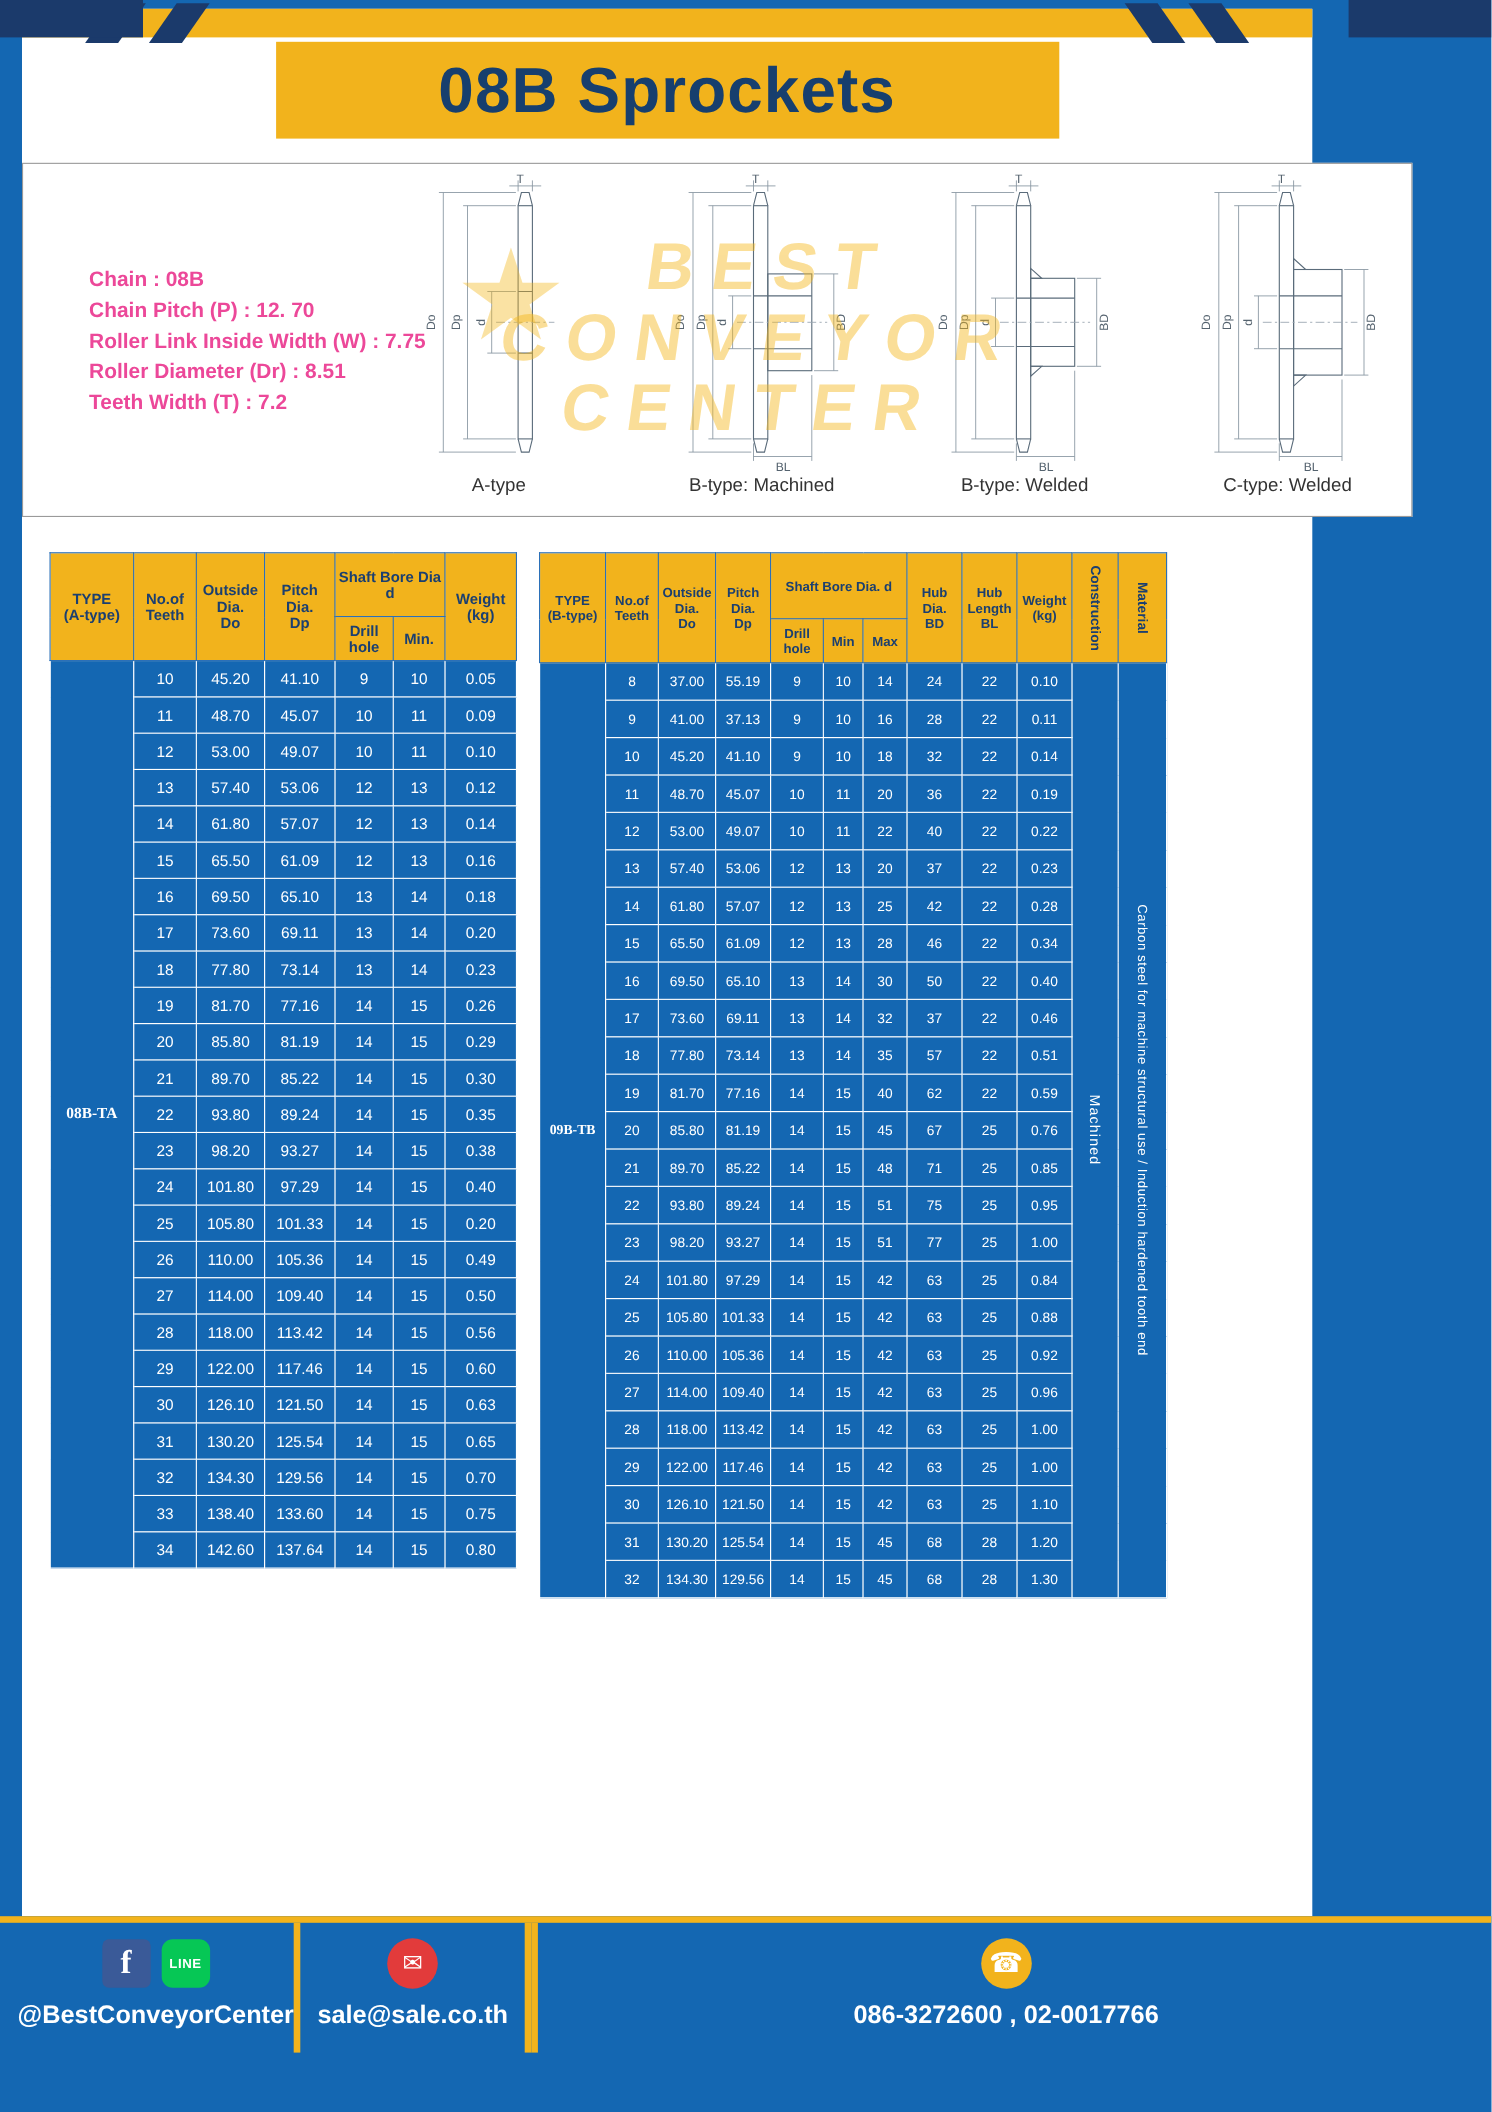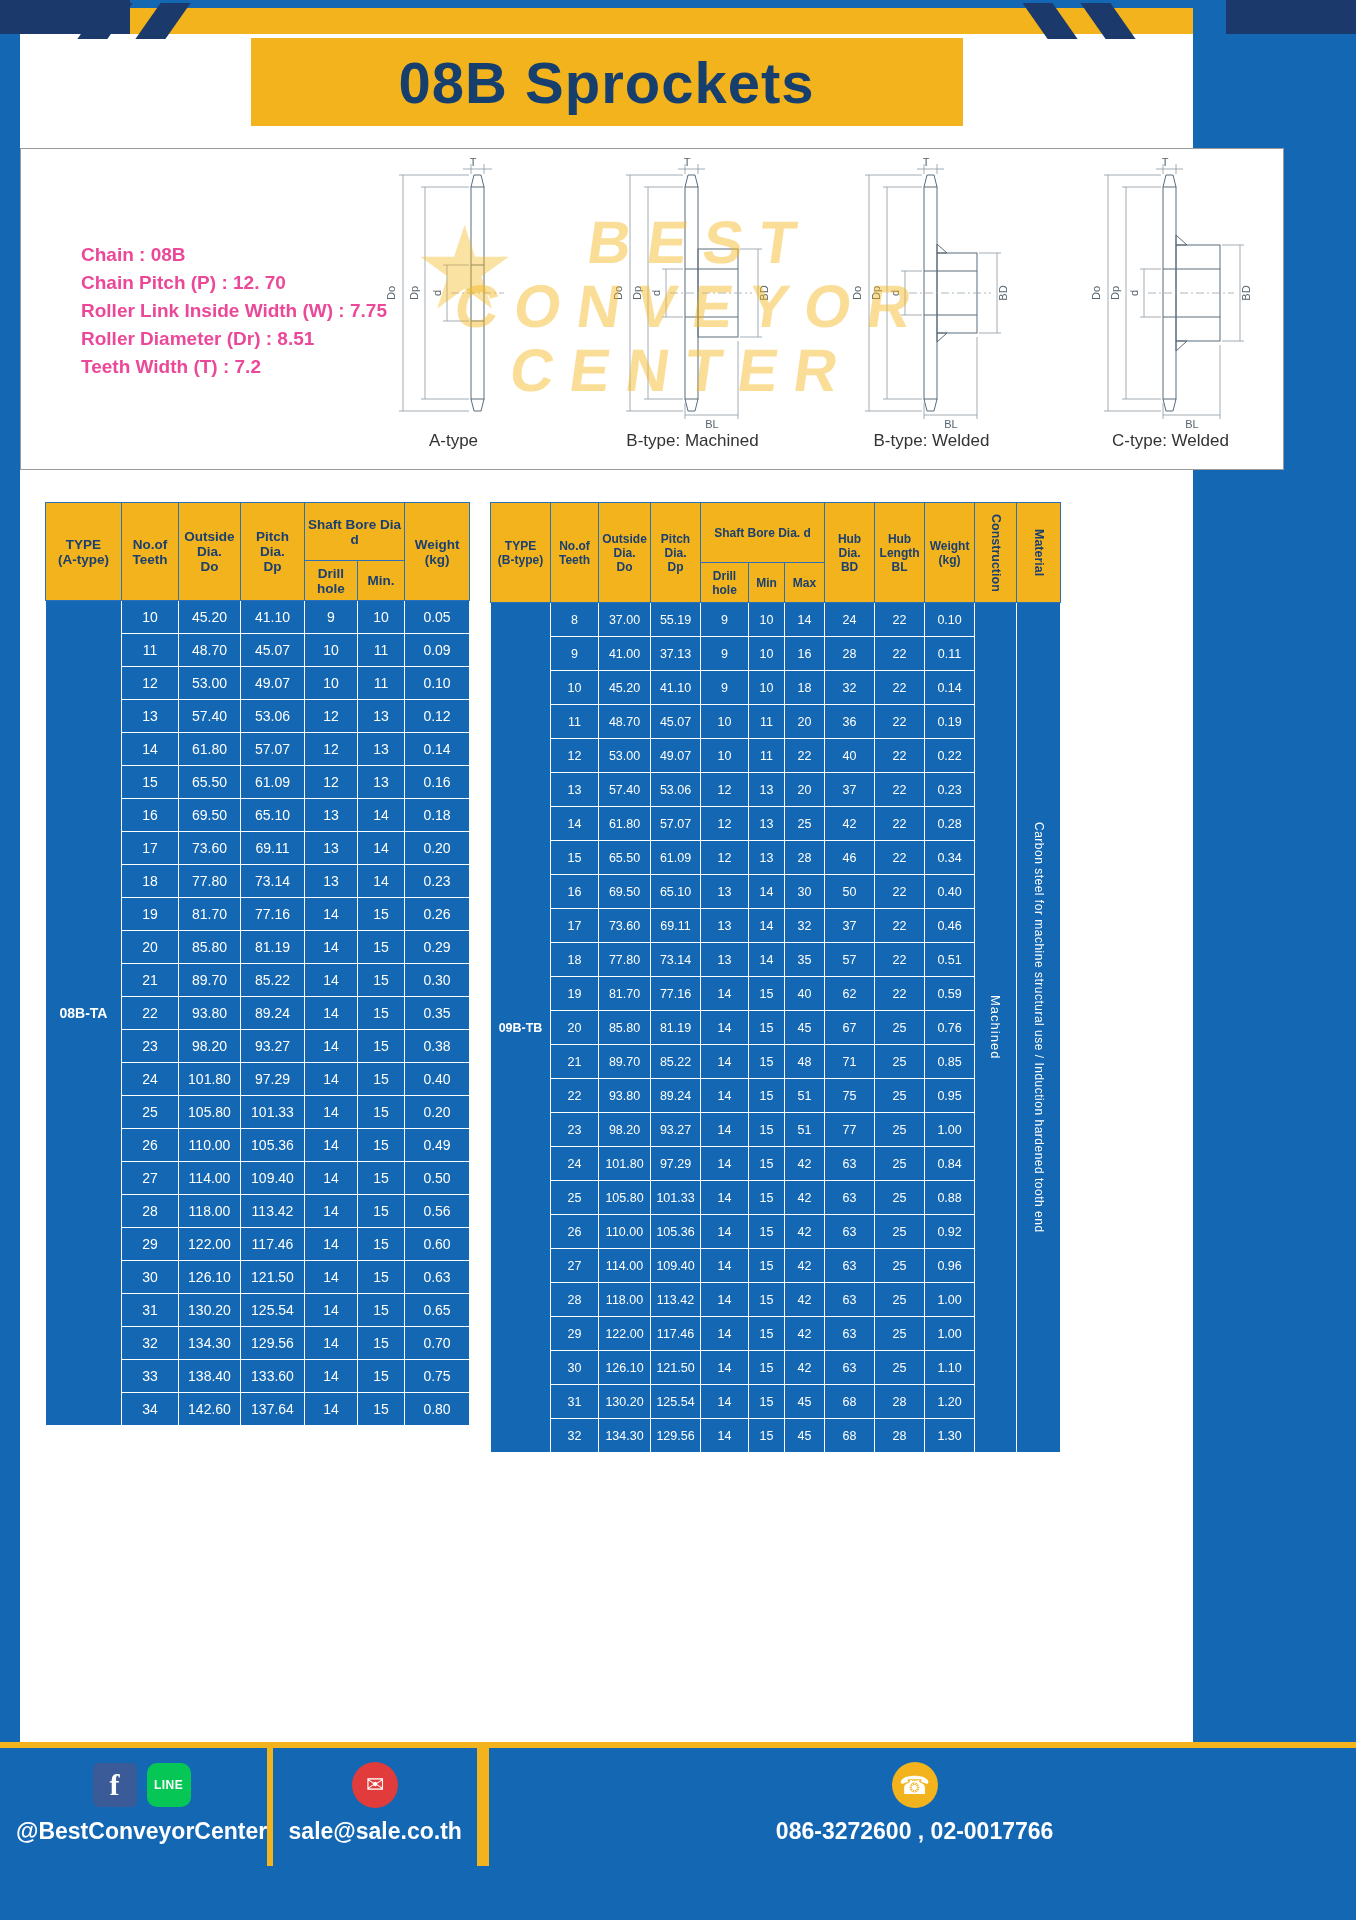--- a/index.html
+++ b/index.html
@@ -54,21 +54,21 @@
   .ta { width:424px; }
   .ta th { font-size:13.5px; }
   .ta thead tr:first-child th { height:58px; }
   .ta thead tr:last-child th { height:40px; }
   .ta td { font-size:14px; height:33px; }
   .tb { width:570px; }
   .tb th { font-size:12px; }
   .tb thead tr:first-child th { height:60px; }
   .tb thead tr:last-child th { height:40px; }
   .tb td { font-size:12.5px; height:34px; }
-  .type-cell { font-size:15px; font-weight:bold; }
+  .type-cell { font-size:15px; font-weight:bold;font-family:Liberation Serif, serif; }
   th.vert { writing-mode:vertical-rl; text-orientation:mixed; font-size:12.5px; padding:6px 2px; }
   td.vert-cell { writing-mode:vertical-rl; text-orientation:mixed; text-align:center; }
   td.construction-cell { font-size:13px; letter-spacing:1px; }
   td.material-cell { font-size:12px; letter-spacing:0.5px; }
 
   
   .footer { position:absolute; left:0; bottom:0; width:1356px; height:178px;
             background:#1467B2; border-top:6px solid #F2B31C; display:flex;
             padding:0 16px; }
   .footer-sec { display:flex; flex-direction:column; align-items:center; padding-top:12px; }

